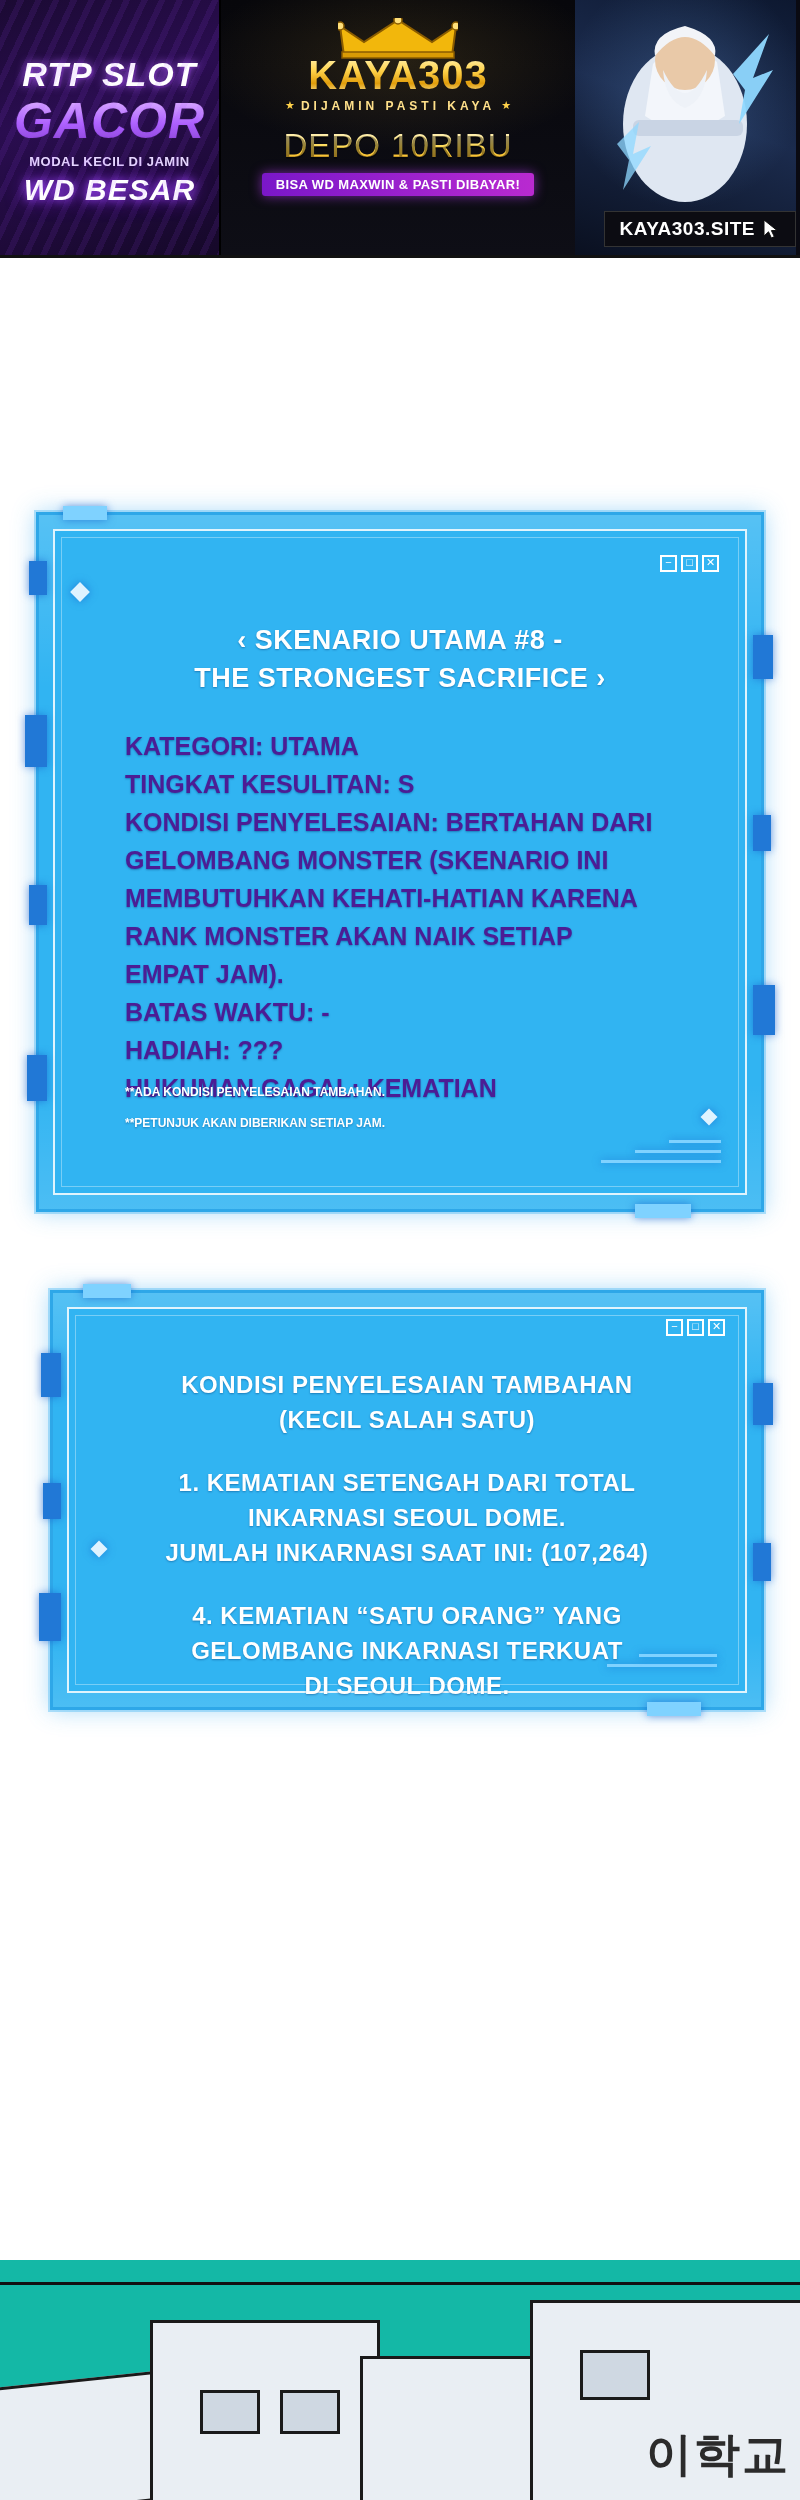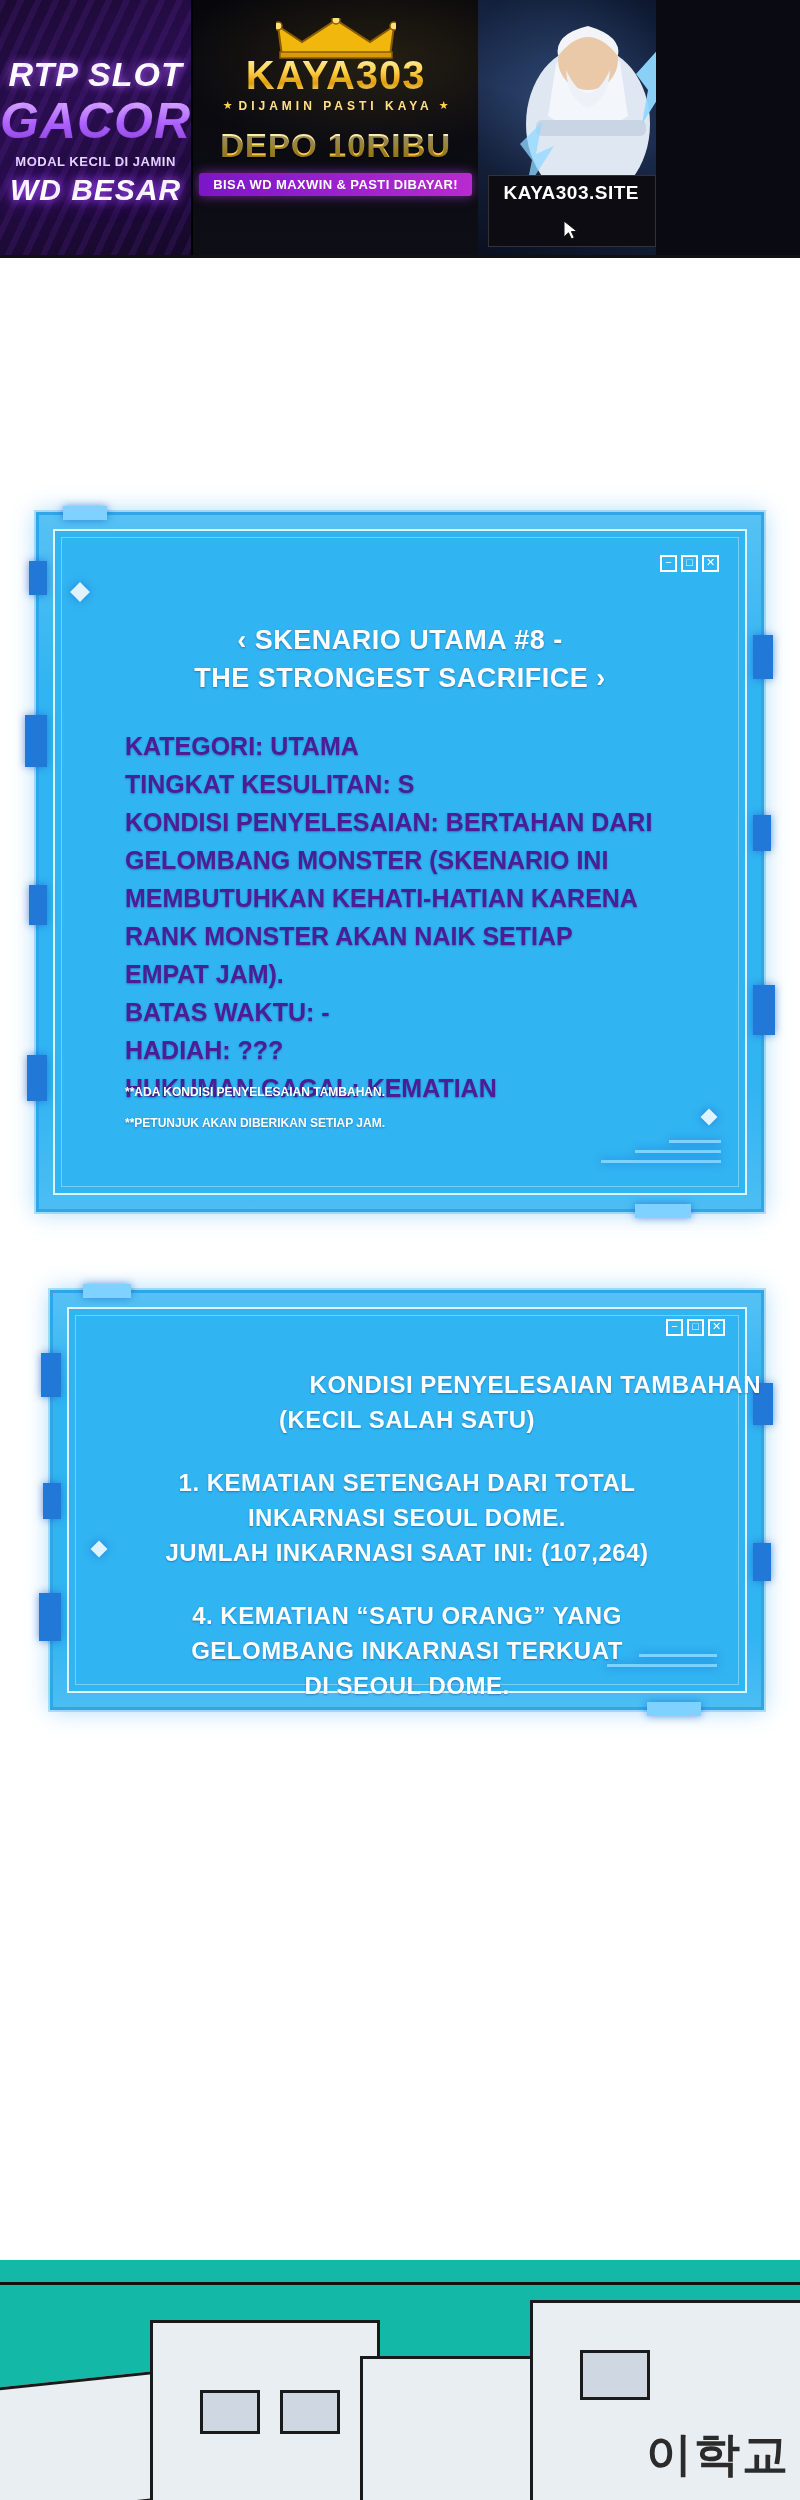--- a/index.html
+++ b/index.html
@@ -12,21 +12,21 @@
   .page { position: relative; width: 800px; height: 2500px; background:#fff; }
 
   
   .ad-banner {
     position: absolute; left: 0; top: 0; width: 800px; height: 258px;
     background: #0a0a12;
     border-bottom: 3px solid #111;
     overflow: hidden;
   }
   .ad-inner {
-    position: absolute; left: 0; top: 0; width: 656px; height: 255px;
+    position: absolute; left: 0; top: 0; width: 796px; height: 255px;
     display: flex; flex-direction: row;
   }
   
   .ad-left {
     position: relative;
     width: 222px; height: 255px;
     background: linear-gradient(160deg,#1b0a33 0%, #2a0d50 40%, #150828 100%);
     border-right: 2px solid #000;
     display: flex; flex-direction: column; align-items: center; justify-content: center;
     gap: 2px;
@@ -87,21 +87,21 @@
   .dijamin {
     position: relative;
     font-size: 12px; letter-spacing: 4px; color: #ffe08a; font-weight: 700;
     margin-top: 1px;
   }
   .stars-row { position:relative; display:flex; gap:6px; align-items:center; justify-content:center;
     font-size: 11px; color:#ffd24a; margin-top: 2px; }
   .depo {
     position: relative;
     margin-top: 14px;
-    font-size: 33px; font-weight: 700; letter-spacing: 1px;
+    font-size: 33px; font-weight: 400; letter-spacing: 1px;
     background: linear-gradient(180deg,#fffbe3 0%,#ffd84d 55%,#f0a81a 100%);
     -webkit-background-clip:text; background-clip:text; color:transparent;
     text-shadow: 0 2px 0 rgba(0,0,0,.4);
     text-align: right;
   }
   .depo-sub {
     position: relative;
     margin-top: 8px;
     background: linear-gradient(90deg,#7a17c9,#b92ad0);
     color:#fff; font-size: 13px; font-weight: 700; letter-spacing: .4px;
@@ -122,21 +122,21 @@
     background: radial-gradient(circle at 50% 35%, rgba(120,180,255,.22) 0%, rgba(0,0,0,0) 60%);
   }
   .zeus {
     position: absolute; left: 18px; top: 4px; width: 180px; height: 210px;
   }
   .site-pill {
     position: absolute; right: 0px; bottom: 8px;
     background: #0c0c12; border: 1px solid #333;
     color: #fff; font-size: 19px; font-weight: 700; letter-spacing: .5px;
     padding: 6px 16px 6px 14px;
-    display:flex; align-items:center; gap:16px;flex-direction:column;
+    display:flex; align-items:center; gap:8px;
   }
   .cursor-arrow { width: 16px; height: 20px; display:block; }
 
   
   .panel {
     position: absolute;
     background: #31b4f2;
     border: 3px solid #2ea7e8;
     box-shadow: 0 0 0 2px rgba(90,190,245,.45), 0 0 22px rgba(60,170,240,.45);
   }
@@ -353,21 +353,21 @@
           <span>−</span>
         </div>
       <div class="win-btn">
           <span>□</span>
         </div>
       <div class="win-btn">
           <span>✕</span>
         </div>
     </div>
 
-    <div class="ptext p2line" style="top:74px;text-align:right;">KONDISI PENYELESAIAN TAMBAHAN</div>
+    <div class="ptext p2line" style="top:74px;">KONDISI PENYELESAIAN TAMBAHAN</div>
     <div class="ptext p2line" style="top:109px;">(KECIL SALAH SATU)</div>
 
     <div class="ptext p2line" style="top:172px;">1. KEMATIAN SETENGAH DARI TOTAL</div>
     <div class="ptext p2line" style="top:207px;">INKARNASI SEOUL DOME.</div>
     <div class="ptext p2line" style="top:242px;">JUMLAH INKARNASI SAAT INI: (107,264)</div>
 
     <div class="ptext p2line" style="top:305px;">4. KEMATIAN “SATU ORANG” YANG</div>
     <div class="ptext p2line" style="top:340px;">GELOMBANG INKARNASI TERKUAT</div>
     <div class="ptext p2line" style="top:375px;">DI SEOUL DOME.</div>
   </div>

